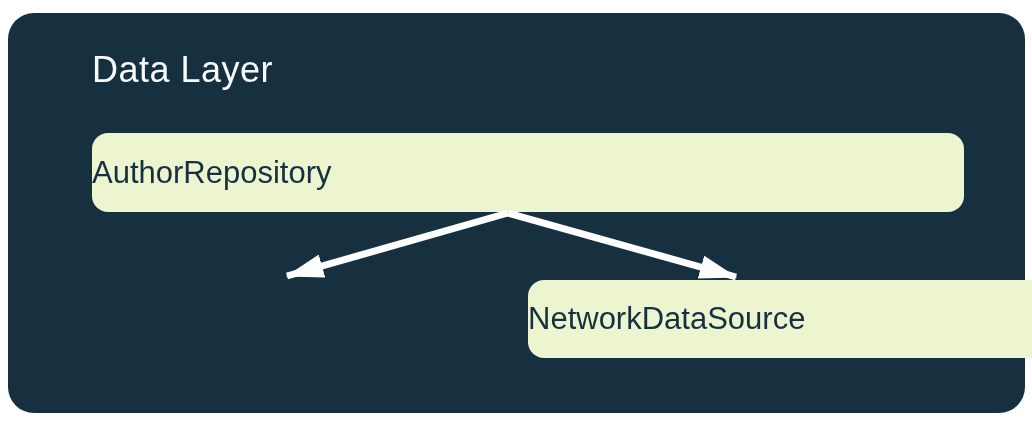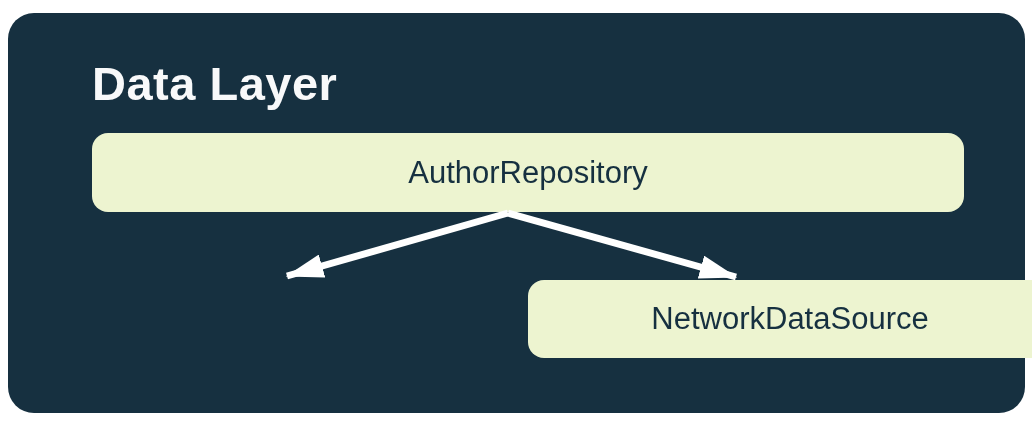--- a/index.html
+++ b/index.html
@@ -27,34 +27,33 @@
     left: 8px;
     top: 13px;
     width: 1017px;
     height: 400px;
     background: var(--panel_bg);
     border-radius: 26px;
   }
   .panel-title {
     position: absolute;
     left: 84px;
-    top: 43px;
-    font-size: 47px;
-    font-weight: 700;
+    top: 36px;
+    font-size: 36px;
+    font-weight: 400;
     letter-spacing: 0.5px;
     color: var(--title_text);
     white-space: nowrap;
   }
   .node {
     position: absolute;
     background: var(--node_bg);
     border-radius: 16px;
     display: flex;
     align-items: center;
-    justify-content: center;
     font-size: 31px;
     font-weight: 400;
     color: var(--node_text);
     white-space: nowrap;
   }
   .node-repo    { left: 84px;  top: 120px; width: 872px; height: 79px; }
   .node-local   { left: 84px;  top: 267px; width: 376px; height: 78px; }
   .node-network { left: 520px; top: 267px; width: 524px; height: 78px; }
   .arrow-layer {
     position: absolute;

